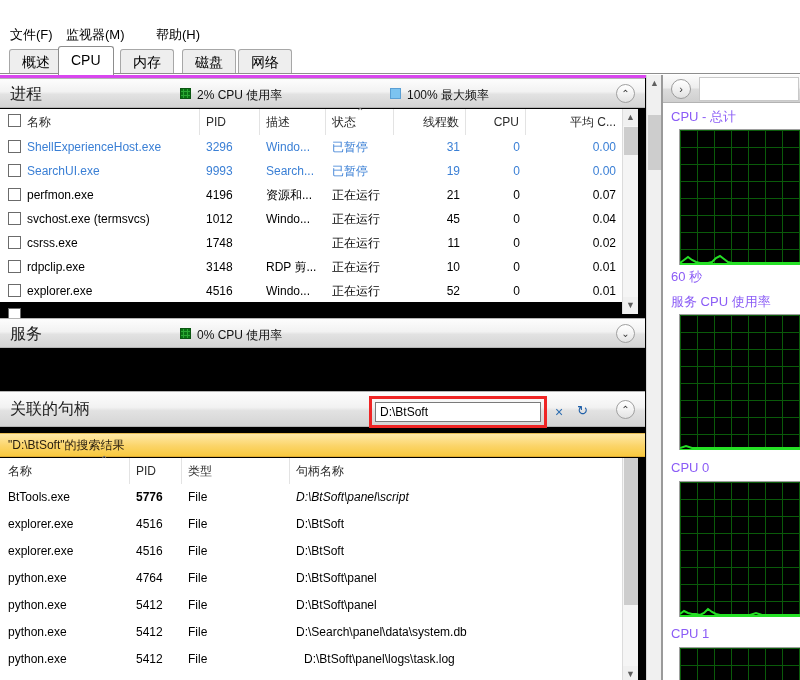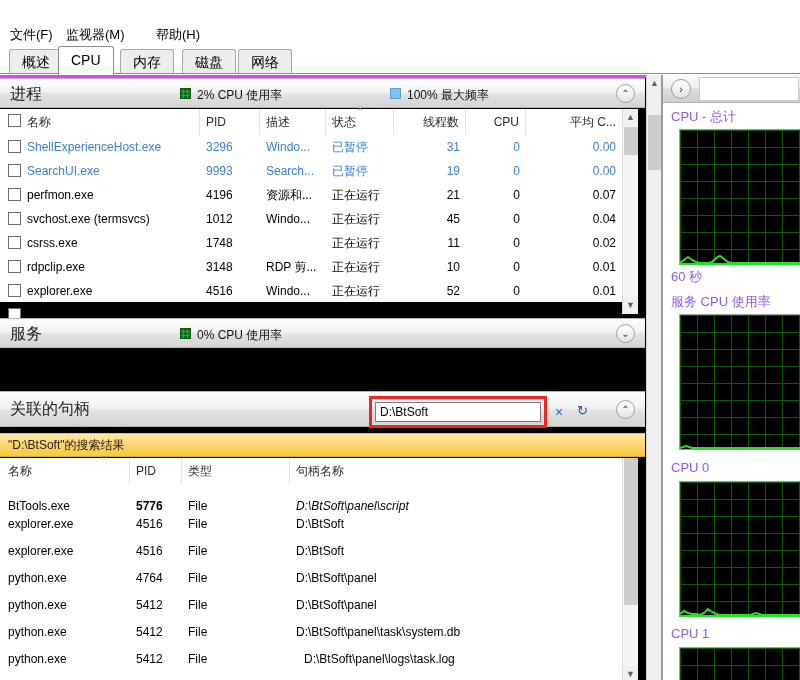--- a/index.html
+++ b/index.html
@@ -289,21 +289,21 @@
 
     <div class="tblhdr" style="top:380px;width:622px;border-bottom:none;">
       <div class="th" style="left:0;width:130px;padding-left:8px;">名称</div>
       <div class="th" style="left:130px;width:52px;">PID</div>
       <div class="th" style="left:182px;width:108px;">类型</div>
       <div class="th last" style="left:290px;width:332px;">句柄名称</div>
       <div class="sortmark" style="left:100px;top:-4px;">⌃</div>
     </div>
 
     <div class="listbox" style="left:0;top:406px;width:622px;height:199px;border:none;background:#fff;">
-      <div class="row" style="top:9px;width:622px;height:27px;line-height:27px;">
+      <div class="row" style="top:0px;width:622px;height:27px;line-height:27px;">
         <div class="cell" style="left:0;width:130px;padding-left:8px;height:27px;line-height:27px;">BtTools.exe</div>
         <div class="cell" style="left:130px;width:52px;height:27px;line-height:27px;font-weight:bold;">5776</div>
         <div class="cell" style="left:182px;width:108px;height:27px;line-height:27px;">File</div>
         <div class="cell" style="left:290px;width:332px;height:27px;line-height:27px;font-style:italic;">D:\BtSoft\panel\script</div>
       </div>
       <div class="row" style="top:27px;width:622px;height:27px;line-height:27px;">
         <div class="cell" style="left:0;width:130px;padding-left:8px;height:27px;line-height:27px;">explorer.exe</div>
         <div class="cell" style="left:130px;width:52px;height:27px;line-height:27px;">4516</div>
         <div class="cell" style="left:182px;width:108px;height:27px;line-height:27px;">File</div>
         <div class="cell" style="left:290px;width:332px;height:27px;line-height:27px;">D:\BtSoft</div>
@@ -323,21 +323,21 @@
       <div class="row" style="top:108px;width:622px;height:27px;line-height:27px;">
         <div class="cell" style="left:0;width:130px;padding-left:8px;height:27px;line-height:27px;">python.exe</div>
         <div class="cell" style="left:130px;width:52px;height:27px;line-height:27px;">5412</div>
         <div class="cell" style="left:182px;width:108px;height:27px;line-height:27px;">File</div>
         <div class="cell" style="left:290px;width:332px;height:27px;line-height:27px;">D:\BtSoft\panel</div>
       </div>
       <div class="row" style="top:135px;width:622px;height:27px;line-height:27px;">
         <div class="cell" style="left:0;width:130px;padding-left:8px;height:27px;line-height:27px;">python.exe</div>
         <div class="cell" style="left:130px;width:52px;height:27px;line-height:27px;">5412</div>
         <div class="cell" style="left:182px;width:108px;height:27px;line-height:27px;">File</div>
-        <div class="cell" style="left:290px;width:332px;height:27px;line-height:27px;">D:\BtSoft\panel\task\system.db</div>
+        <div class="cell" style="left:290px;width:332px;height:27px;line-height:27px;">D:\Search\panel\data\system.db</div>
       </div>
       <div class="row" style="top:162px;width:622px;height:27px;line-height:27px;">
         <div class="cell" style="left:0;width:130px;padding-left:8px;height:27px;line-height:27px;">python.exe</div>
         <div class="cell" style="left:130px;width:52px;height:27px;line-height:27px;">5412</div>
         <div class="cell" style="left:182px;width:108px;height:27px;line-height:27px;">File</div>
         <div class="cell" style="left:290px;width:332px;height:27px;line-height:27px;margin-left:8px;">D:\BtSoft\panel\logs\task.log</div>
       </div>
       <div class="row" style="top:189px;width:622px;height:27px;line-height:27px;">
         <div class="cell" style="left:0;width:130px;padding-left:8px;height:27px;line-height:27px;">pythonservice.exe</div>
         <div class="cell" style="left:130px;width:52px;height:27px;line-height:27px;">3332</div>

